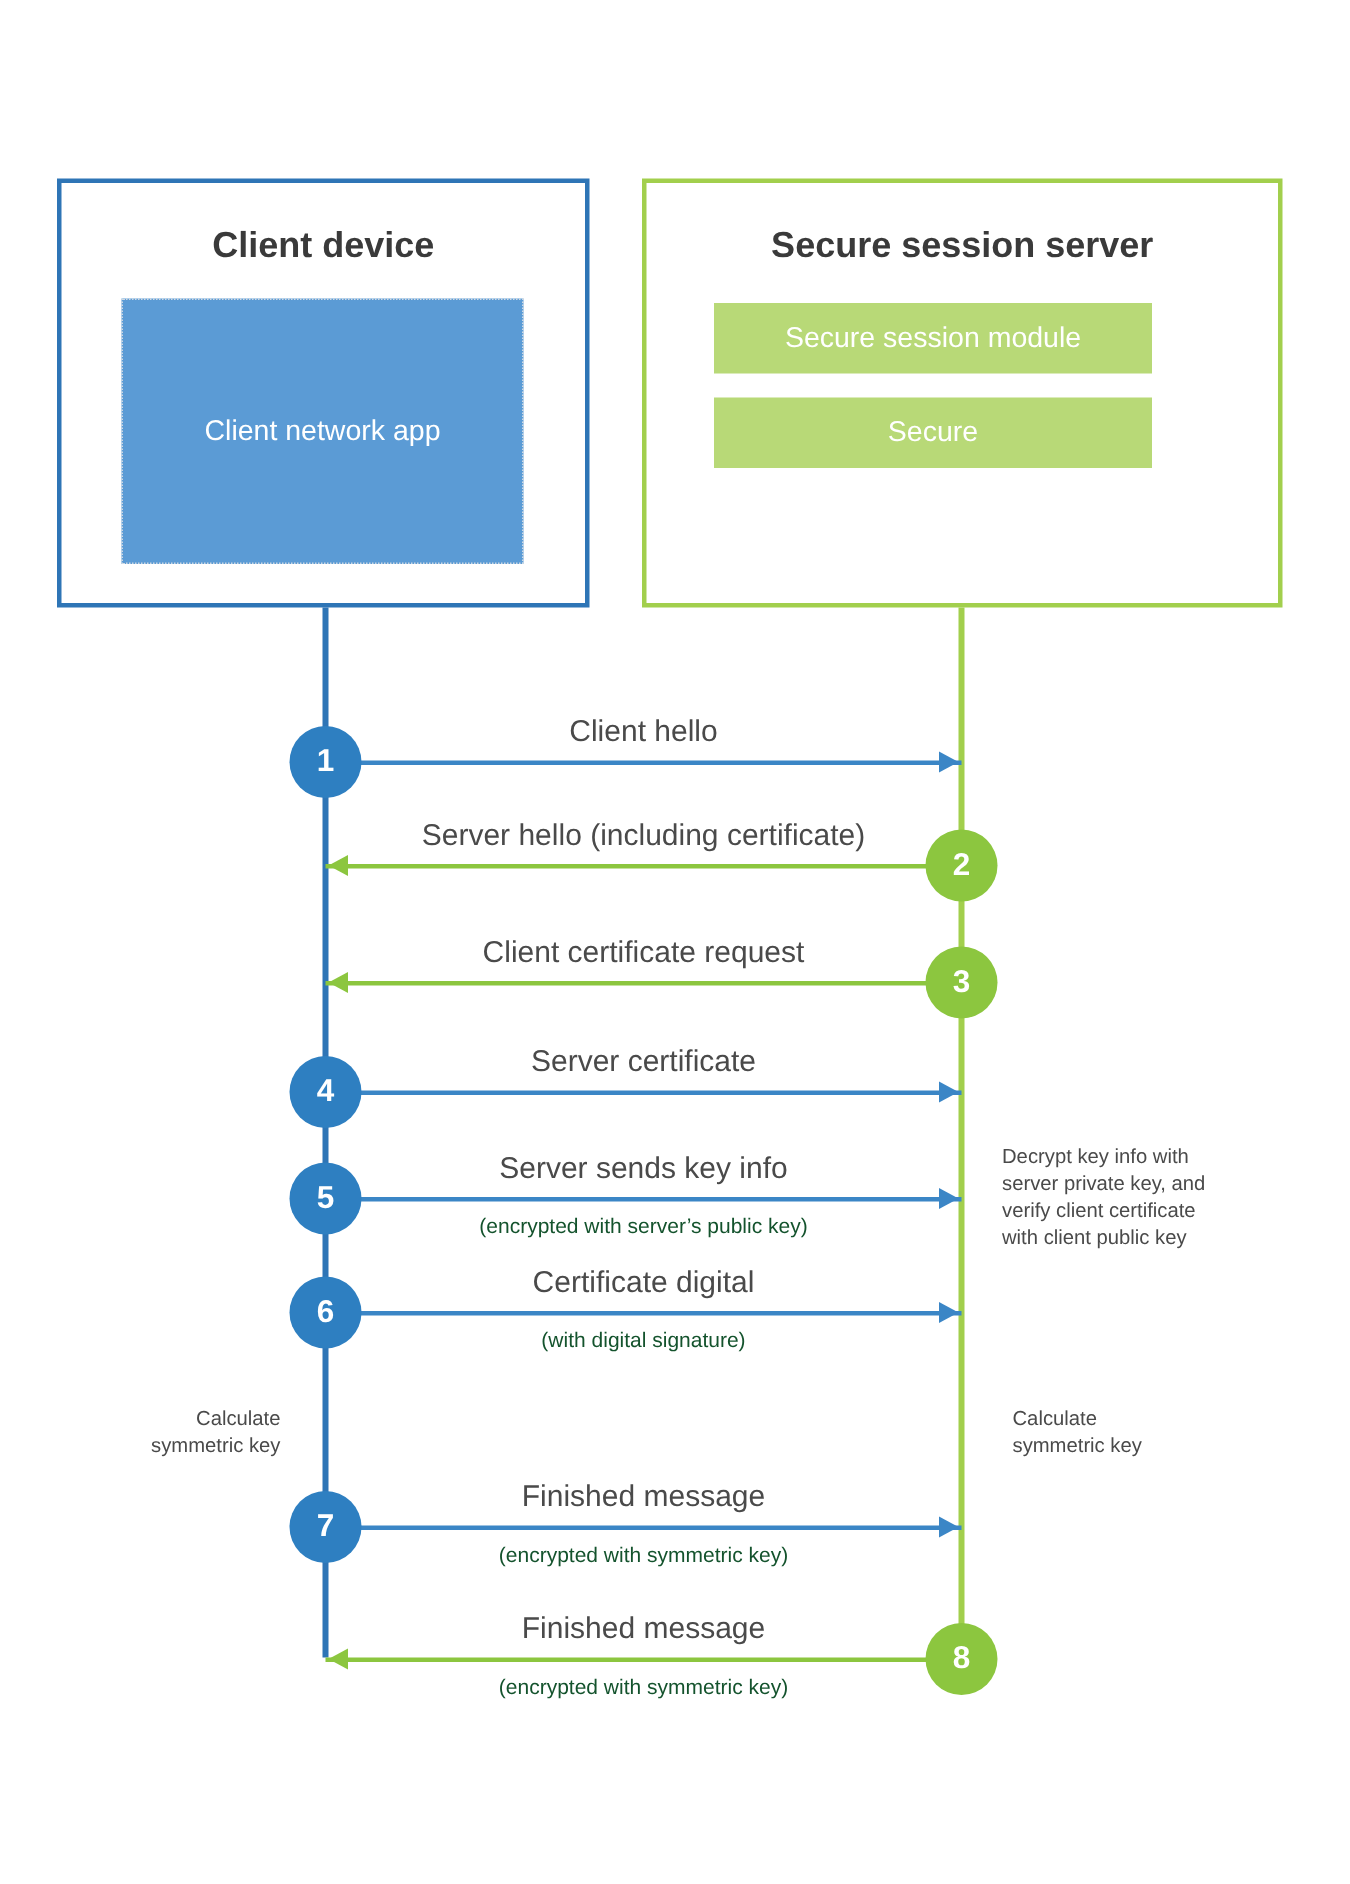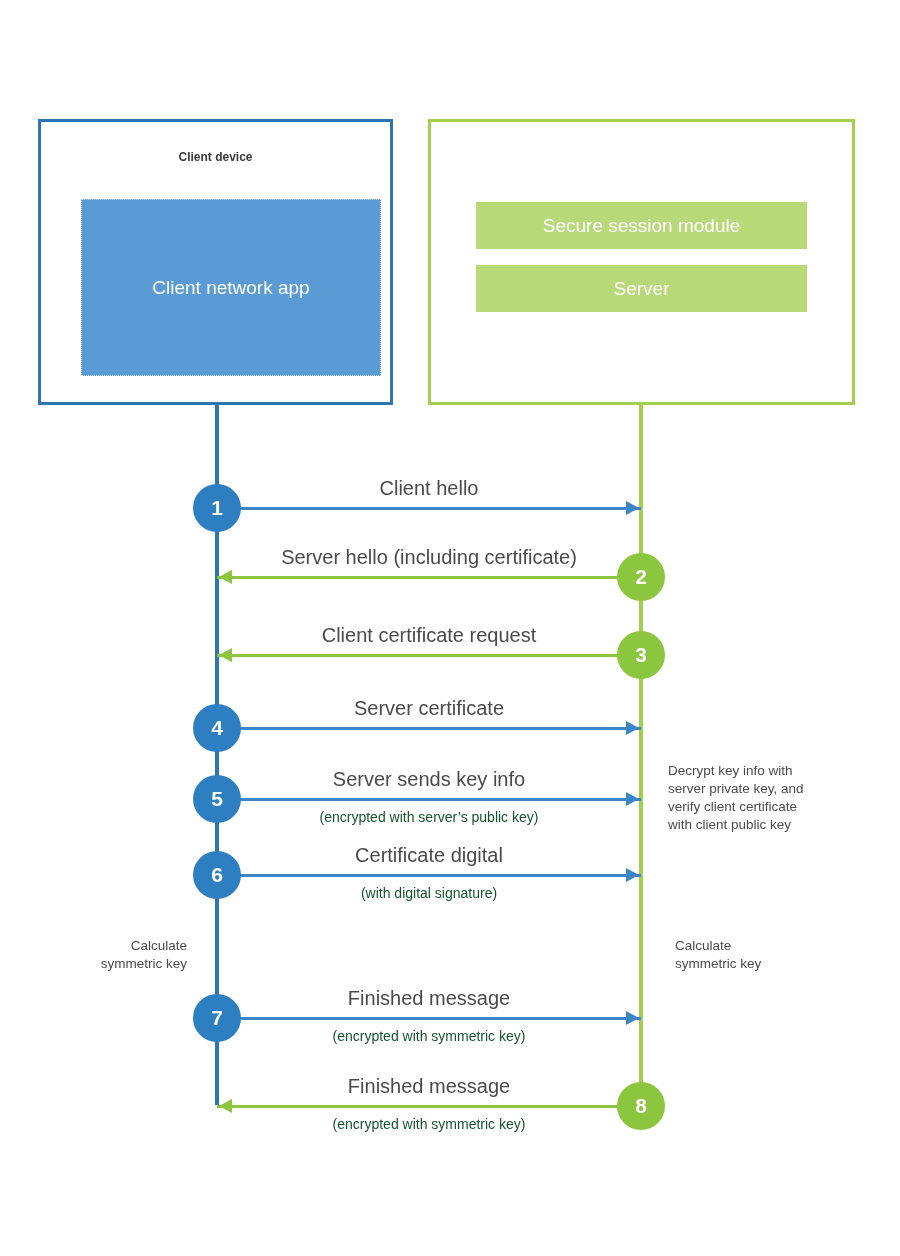--- a/index.html
+++ b/index.html
@@ -19,32 +19,32 @@
     font-size:26px;font-weight:400;color:#5a5a5a;
     letter-spacing:.1px;white-space:nowrap;
   }
 
   
   .actor-box{position:absolute;background:#fff;box-sizing:border-box;}
   .actor-box.client{left:38px;top:119px;width:355px;height:286px;border:3px solid #2e75b6;}
   .actor-box.server{left:428px;top:119px;width:427px;height:286px;border:3px solid #a2cf4d;}
   .actor-title{
     position:absolute;left:0;right:0;top:28px;text-align:center;
-    font-size:12px;font-weight:bold;color:#3a3a3a;
+    font-size:24px;font-weight:bold;color:#3a3a3a;
   }
 
   .client-app{
-    position:absolute;left:40px;top:77px;width:300px;height:177px;
+    position:absolute;left:40px;top:77px;width:268px;height:177px;
     background:#5b9bd5;border:1px dotted #cfd9e4;box-sizing:border-box;
     display:flex;align-items:center;justify-content:center;text-align:center;
     color:#ffffff;font-size:19px;line-height:1.35;font-weight:400;
   }
 
   .srv-item{
-    position:absolute;left:45px;width:331px;height:47px;
+    position:absolute;left:45px;width:292px;height:47px;
     background:#b8d977;display:flex;align-items:center;justify-content:center;
     color:#ffffff;font-size:19px;font-weight:400;
   }
   .srv-item.i0{top:80px;}
   .srv-item.i1{top:143px;}
   .srv-item.i2{top:206px;}
 
   
   .lifeline{position:absolute;width:4px;}
   .lifeline.client{left:215px;top:405px;height:700px;background:#2e75b6;}
@@ -91,22 +91,23 @@
 
 <div id="stage">
 
 
   <div class="actor-box client">
     <div class="actor-title">Client device</div>
     <div class="client-app">Client network app</div>
   </div>
 
   <div class="actor-box server">
+    <div class="actor-title">Secure session server</div>
     <div class="srv-item i0">Secure session module</div>
-    <div class="srv-item i1">Server</div>
+    <div class="srv-item i1">Secure</div>
   </div>
 
   <div class="lifeline client"></div>
   <div class="lifeline server"></div>
 
   <div id="messages">
       <div class="msg" style="left: 0px; top: 507px;">
         <div class="msg-line blue" style="left: 217px; width: 424px;"></div>
         <div class="arrowhead right blue" style="left: 626px;"></div>
         <div class="msg-label" style="left: 217px; width: 424px;">Client hello</div>

